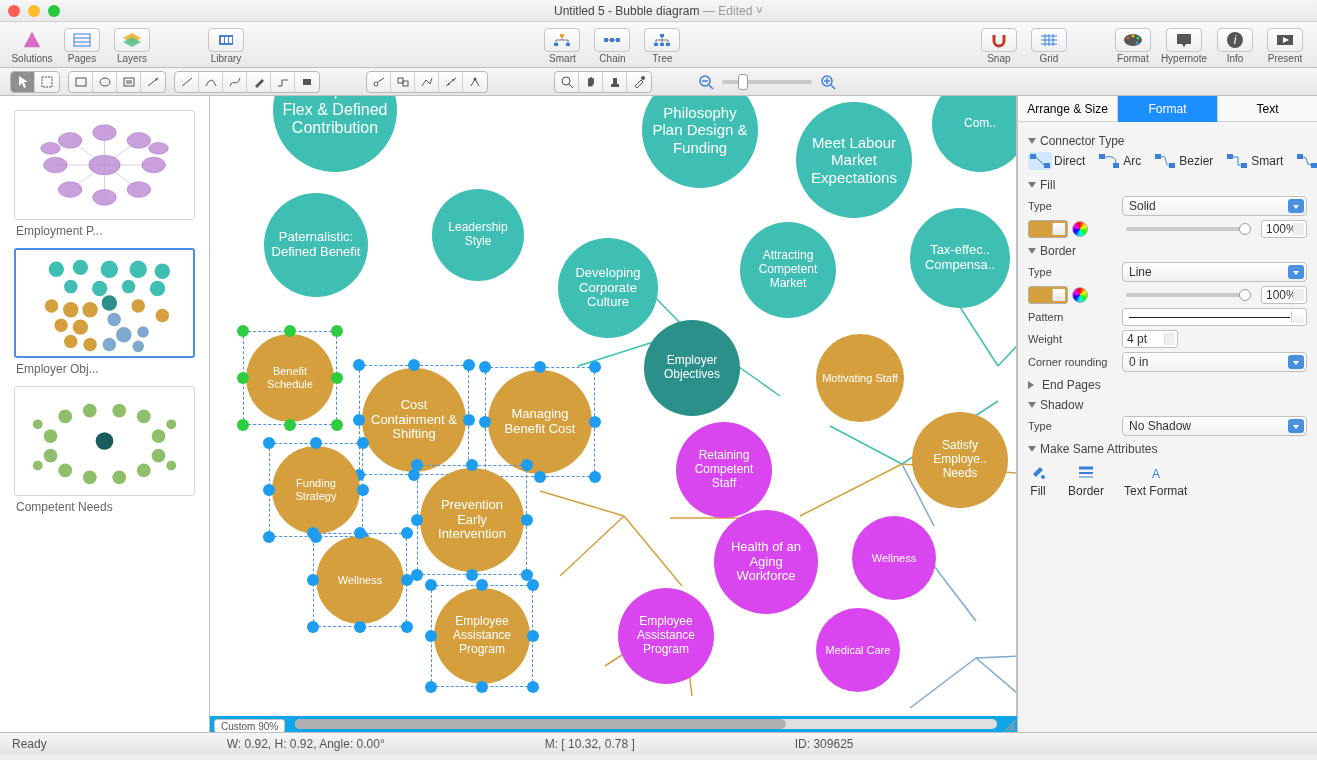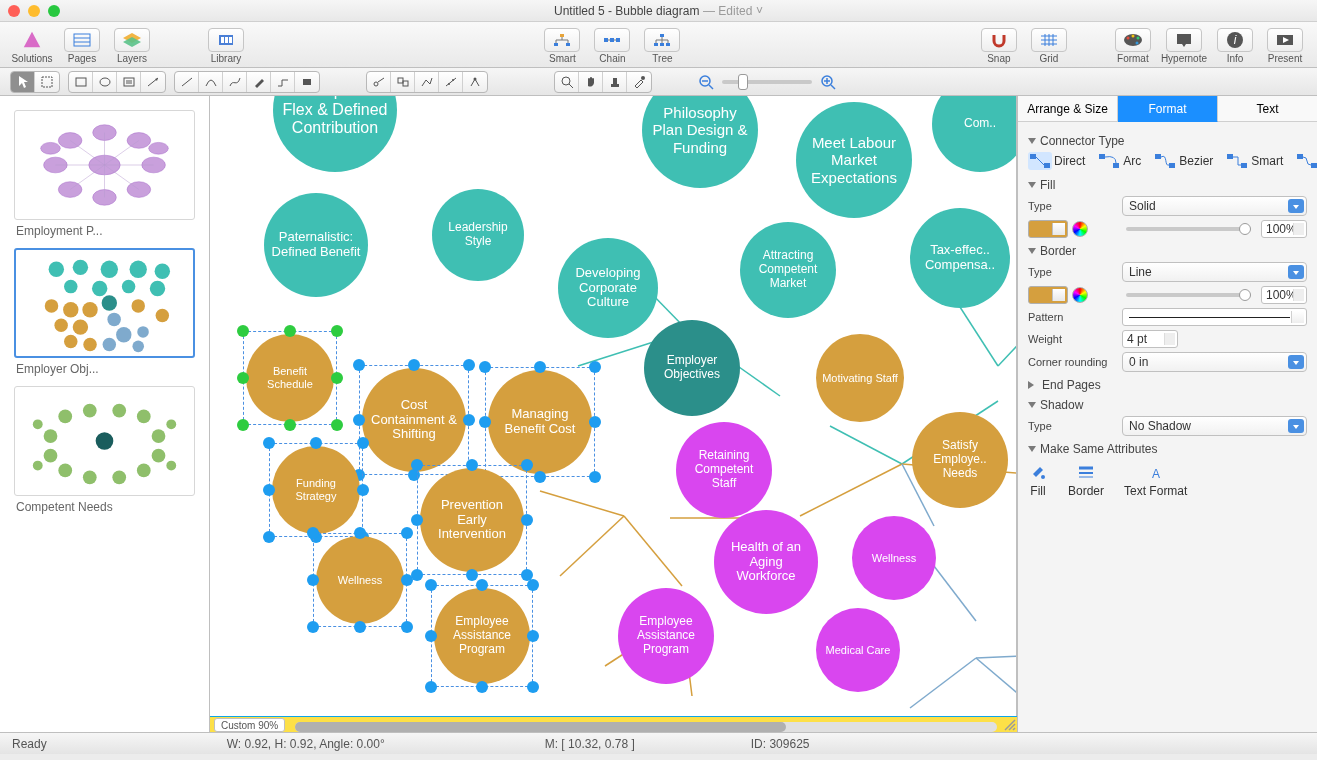--- a/index.html
+++ b/index.html
@@ -33,21 +33,21 @@
 .canvas-wrap{flex:1;position:relative;background:#eaeaea;display:flex;flex-direction:column}
 .canvas{flex:1;background:#fff;margin:0;position:relative;overflow:hidden;border-right:1px solid #bfbfbf}
 .bubble{position:absolute;border-radius:50%;display:flex;align-items:center;justify-content:center;text-align:center;color:#fff;font-size:13px;line-height:1.15;padding:6px}
 .b-teal{background:#3fbfb3}
 .b-tealdark{background:#2b8f8a}
 .b-gold{background:#d59f3e}
 .b-blue{background:#d946ef}
 .sel-rect{position:absolute;border:1px dashed #4a90e2;pointer-events:none}
 .handle{position:absolute;width:12px;height:12px;border-radius:50%;background:#1e9df0}
 .handle.g{background:#2ecc40}
-.hscroll{height:16px;background:#fde047;border-top:1px solid #0ea5e9;display:flex;align-items:flex-end}
+.hscroll{height:16px;background:#0ea5e9;border-top:3px solid #0ea5e9;display:flex;align-items:flex-start}
 .hscroll .zoom-label{font-size:10px;color:#555;padding:0 6px;border:1px solid #c0c0c0;border-radius:3px;background:#fff;margin:0 4px;height:14px;display:flex;align-items:center}
 .hscroll .track{flex:1;height:10px;background:#e0e0e0;border-radius:5px;margin:0 6px;position:relative}
 .hscroll .track .bar{position:absolute;height:100%;background:#b0b0b0;border-radius:5px;left:0;width:70%}
 .right-panel{width:300px;background:#f4f4f4;border-left:1px solid #bfbfbf;display:flex;flex-direction:column}
 .tabs{display:flex;height:26px}
 .tabs>div{flex:1;display:flex;align-items:center;justify-content:center;font-size:12px;background:#f9f9f9;border-bottom:1px solid #cfcfcf;border-right:1px solid #cfcfcf}
 .tabs>div:last-child{border-right:none}
 .tabs>div.active{background:#1b8fff;color:#fff;border-bottom-color:#1b8fff}
 .panel-body{flex:1;overflow-y:auto;padding:6px 10px;font-size:11px;color:#333}
 .section-head{display:flex;align-items:center;gap:4px;font-size:11px;color:#444;margin:6px 0 4px 0}
@@ -801,14 +801,14 @@
           </div>
       </div>
     </div>
   </div>
 </div>
 
 <div class="statusbar">
   <div>Ready</div>
   <div style="margin-left:140px">W: 0.92,  H: 0.92,  Angle: 0.00°</div>
   <div style="margin-left:120px">M: [ 10.32, 0.78 ]</div>
-  <div style="margin-left:76px">ID: 309625</div>
+  <div style="margin-left:120px">ID: 309625</div>
 </div>
 
 </body></html>

